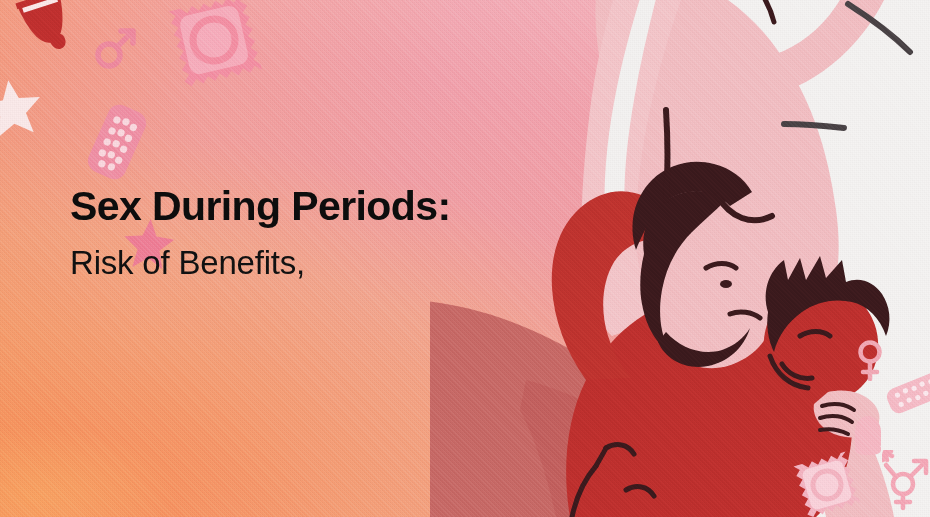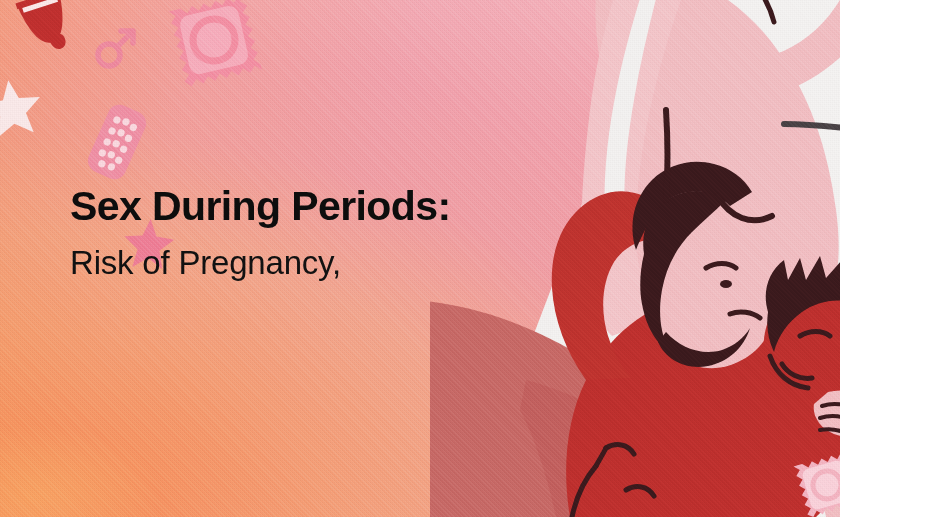--- a/index.html
+++ b/index.html
@@ -1,20 +1,20 @@
 <!DOCTYPE html>
 <html><head>
 <meta charset="utf-8">
 <style>
   html,body{margin:0;padding:0;background:#fff;}
   body{font-family:"Liberation Sans",sans-serif;}
 
   #banner{
     position:relative;
-    width:840px;height:517px;
+    width:930px;height:517px;
     overflow:hidden;
   }
 
   
   .bg-base{
     position:absolute;inset:0;
     background:
       radial-gradient(125% 115% at 4% 96%, #fba45f 0%, #f8935f 12%, #f6a077 28%, #f4a890 44%, #f2a0a6 62%, #f3a3ae 78%, #f6b4bd 100%);
   }
   .bg-wash{
@@ -363,19 +363,19 @@
       <path d="M28 27 L42 13" stroke="#f6a9b8" stroke-width="4.5" stroke-linecap="round"></path>
       <path d="M32 11 L44 11 L44 23" fill="none" stroke="#f6a9b8" stroke-width="4.5" stroke-linejoin="round" stroke-linecap="round"></path>
       <path d="M14 27 L4 15" stroke="#f6a9b8" stroke-width="4.5" stroke-linecap="round"></path>
       <path d="M1 10 L3 2 L10 6" fill="none" stroke="#f6a9b8" stroke-width="4.5" stroke-linejoin="round" stroke-linecap="round"></path>
       <path d="M9 1 L3 3 L5 10" fill="none" stroke="#f6a9b8" stroke-width="4.5" stroke-linejoin="round" stroke-linecap="round"></path>
     </svg>
   </div>
 
   <div id="headline">
     <h1 class="h-title">Sex During Periods:</h1>
-    <p class="h-sub">Risk of Pregnancy,</p>
+    <p class="h-sub">Risk of Benefits,</p>
   </div>
 
   <div class="grain"></div>
   <div class="grain2"></div>
 
 </div>
 
 </body></html>

